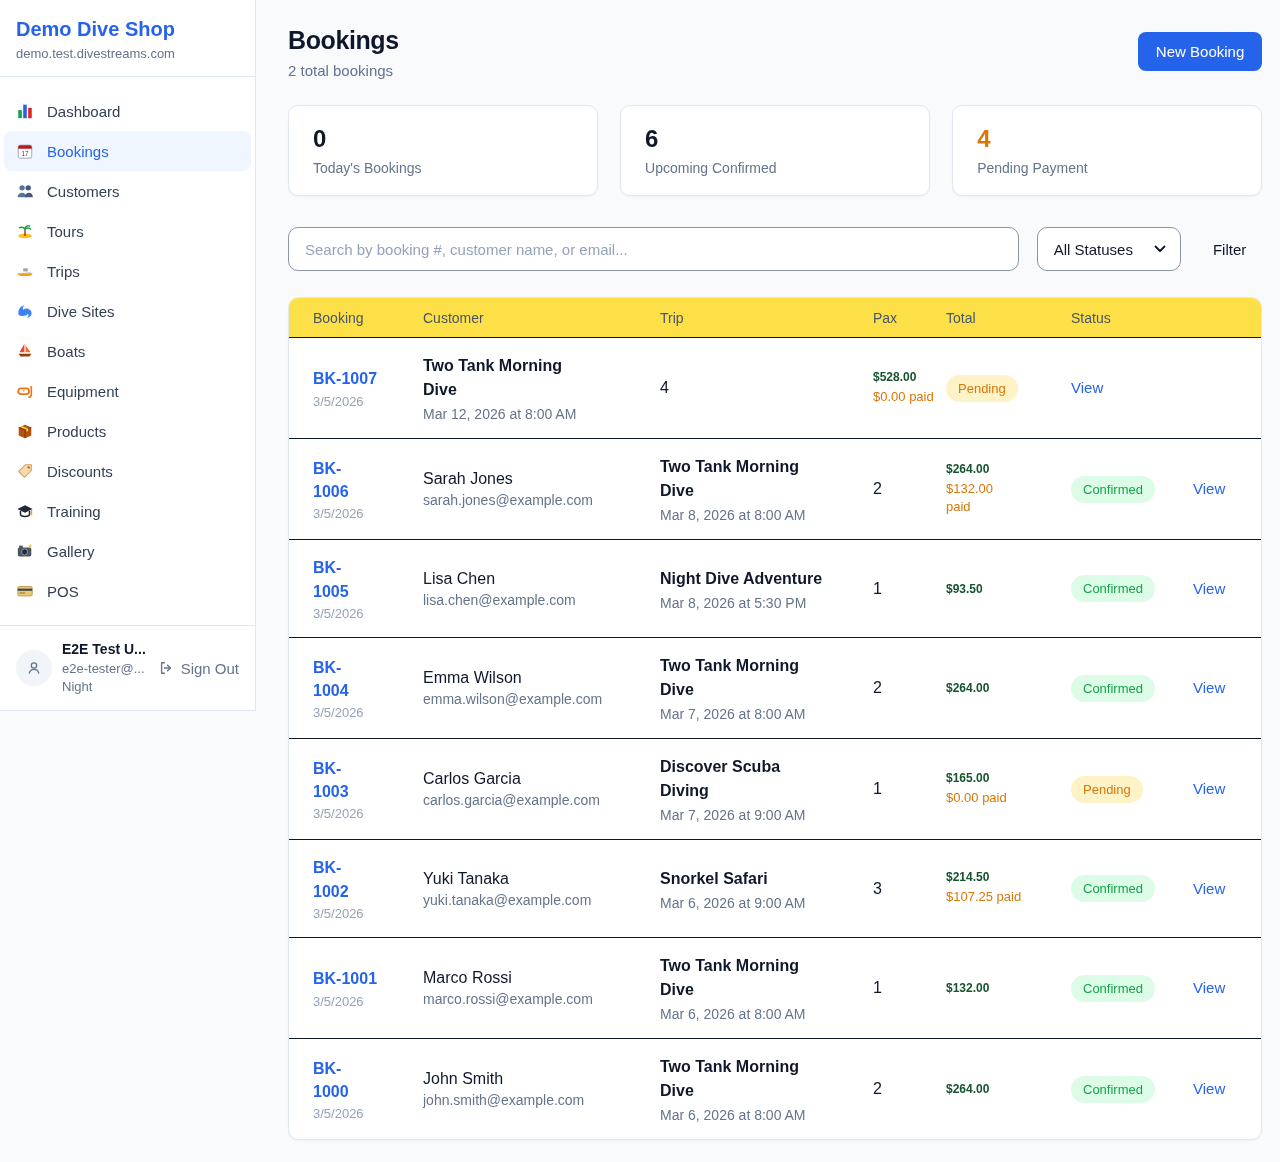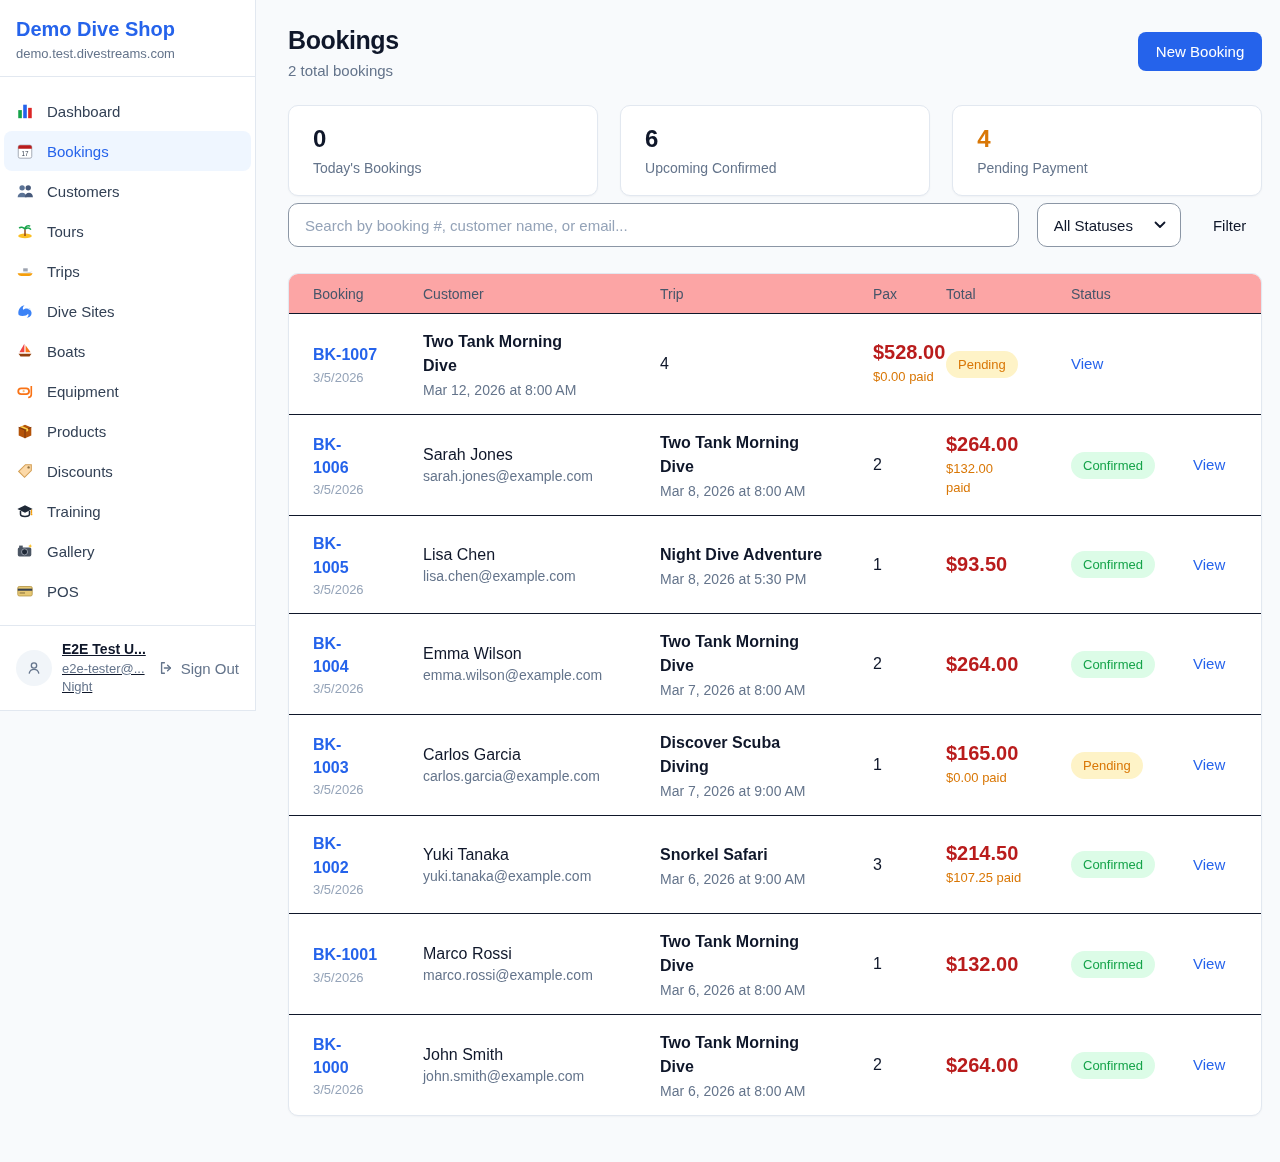--- a/index.html
+++ b/index.html
@@ -12,61 +12,61 @@
   .brand { padding:18px 16px 15px 16px; border-bottom:1px solid #e2e8f0; }
   .brand-name { color:#2563eb; font-size:20px; font-weight:700; }
   .brand-domain { color:#64748b; font-size:13px; margin-top:5px; }
   .nav { padding:14px 4px; }
   .nav-item { display:flex; align-items:center; gap:13px; padding:11px 12px; border-radius:8px; font-size:15px; color:#334155; text-decoration:none; cursor:pointer; }
   .nav-item.active { background:#eff6ff; color:#2563eb; font-weight:500; }
   .icon { width:18px; height:18px; display:inline-flex; align-items:center; justify-content:center; flex:0 0 18px; }
   .icon svg { width:18px; height:18px; }
   .side-footer { border-top:1px solid #e2e8f0; padding:15px 16px; display:flex; align-items:center; gap:10px; }
   .avatar { width:36px; height:36px; border-radius:50%; background:#f1f5f9; display:flex; align-items:center; justify-content:center; flex:0 0 36px; }
-  .user-meta { line-height:1.25; min-width:0;text-decoration:underline; }
+  .user-meta { line-height:1.25; min-width:0; }
   .user-name { font-size:14px; font-weight:700; color:#0f172a; }
   .user-email { font-size:13px; color:#64748b; margin-top:2px; }
   .user-role { font-size:13px; color:#64748b; margin-top:2px; }
   .signout { margin-left:auto; display:flex; align-items:center; gap:7px; color:#64748b; font-size:15px; cursor:pointer; white-space:nowrap; background:none; border:none; font-family:inherit; }
 
   
   .main { flex:1; padding:26px 32px 31px 32px; }
   .page-head { display:flex; justify-content:space-between; align-items:flex-start; }
   .page-title { font-size:25px; font-weight:700; letter-spacing:-0.4px; color:#0f172a; }
   .page-sub { font-size:15px; color:#64748b; margin-top:7px; }
   .btn-primary { background:#2563eb; color:#ffffff; border:none; border-radius:8px; padding:11px 18px; font-size:15px; font-weight:500; font-family:inherit; cursor:pointer; margin-top:6px; }
 
   .stats { display:grid; grid-template-columns:1fr 1fr 1fr; gap:22px; margin-top:26px; }
   .stat-card { background:#ffffff; border:1px solid #e2e8f0; border-radius:10px; padding:19px 24px; box-shadow:0 1px 2px rgba(15,23,42,0.04); }
   .stat-value { font-size:24px; font-weight:700; color:#0f172a; }
   .stat-value.orange { color:#d97706; }
   .stat-label { font-size:14px; color:#64748b; margin-top:7px; }
 
-  .filters { display:flex; align-items:center; gap:16px; margin-top:7px; }
+  .filters { display:flex; align-items:center; gap:16px; margin-top:31px; }
   .search-input { flex:1; height:44px; border:1.5px solid #8b96a5; border-radius:10px; padding:0 16px; font-size:15px; font-family:inherit; color:#0f172a; background:#ffffff; outline:none; }
   .search-input::placeholder { color:#94a3b8; }
   .select { height:44px; border:1.5px solid #8b96a5; border-radius:10px; background:#ffffff; display:flex; align-items:center; gap:21px; padding:0 14px 0 16px; font-size:15px; color:#0f172a; cursor:pointer; margin-left:2px; }
   .filter-btn { background:none; border:none; font-family:inherit; font-size:15px; color:#0f172a; padding:0 16px; cursor:pointer; }
 
   
   .table-card { margin-top:26px; background:#ffffff; border:1px solid #e2e8f0; border-radius:10px; overflow:hidden; box-shadow:0 1px 2px rgba(15,23,42,0.04); }
   .thead, .trow { display:grid; grid-template-columns:110px 237px 213px 73px 125px 122px 1fr; padding:0 24px; }
-  .thead { background:#fca5a5; border-bottom:1px solid #0f172a; }
+  .thead { background:#fde047; border-bottom:1px solid #0f172a; }
   .th { font-size:14px; color:#475569; font-weight:500; padding:12px 0 11px 0; }
   .trow { border-bottom:1px solid #0f172a; align-items:center; min-height:98px; padding-top:16px; padding-bottom:16px; }
   .trow:last-child { border-bottom:none; }
   .cell { padding-right:12px; }
   .bk-id { color:#2563eb; font-size:16px; font-weight:600; white-space:pre-line; line-height:1.45; text-decoration:none; cursor:pointer; display:inline-block; }
   .bk-date { font-size:13px; color:#94a3b8; margin-top:3px; }
   .cust-name { font-size:16px; font-weight:500; color:#0f172a; }
   .cust-email { font-size:14px; color:#64748b; margin-top:4px; }
   .trip-name { font-size:16px; font-weight:600; color:#0f172a; white-space:pre-line; line-height:1.5; }
   .trip-time { font-size:14px; color:#64748b; margin-top:4px; }
   .cell-pax { font-size:16px; color:#0f172a; }
-  .total-amt { font-size:20px; font-weight:700; color:#b91c1c; }
+  .total-amt { font-size:12px; font-weight:700; color:#14532d; }
   .total-paid { font-size:13px; color:#d97706; margin-top:4px; white-space:pre-line; line-height:1.4; }
   .total-paid:empty { display:none; }
   .badge { display:inline-block; padding:6px 12px; border-radius:999px; font-size:13px; }
   .badge.pending { background:#fef3c7; color:#d97706; }
   .badge.confirmed { background:#dcfce7; color:#16a34a; }
   .view-link { color:#2563eb; font-size:15px; font-weight:500; text-decoration:none; cursor:pointer; }
 </style>
 </head>
 <body>
 

